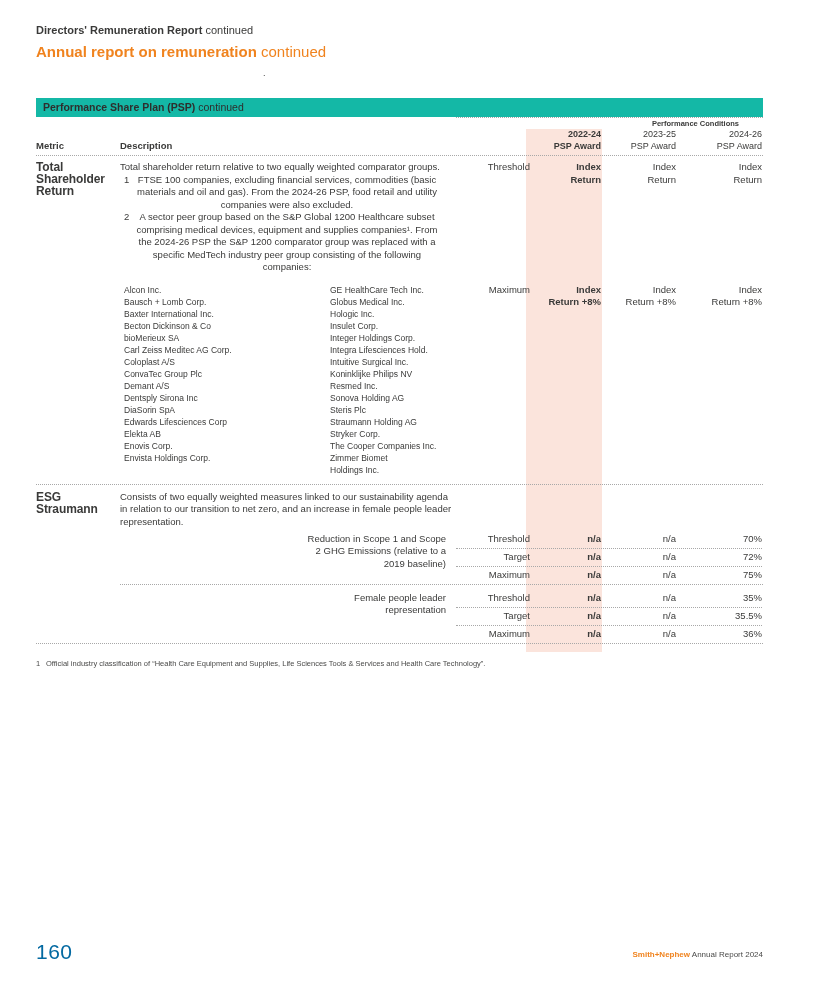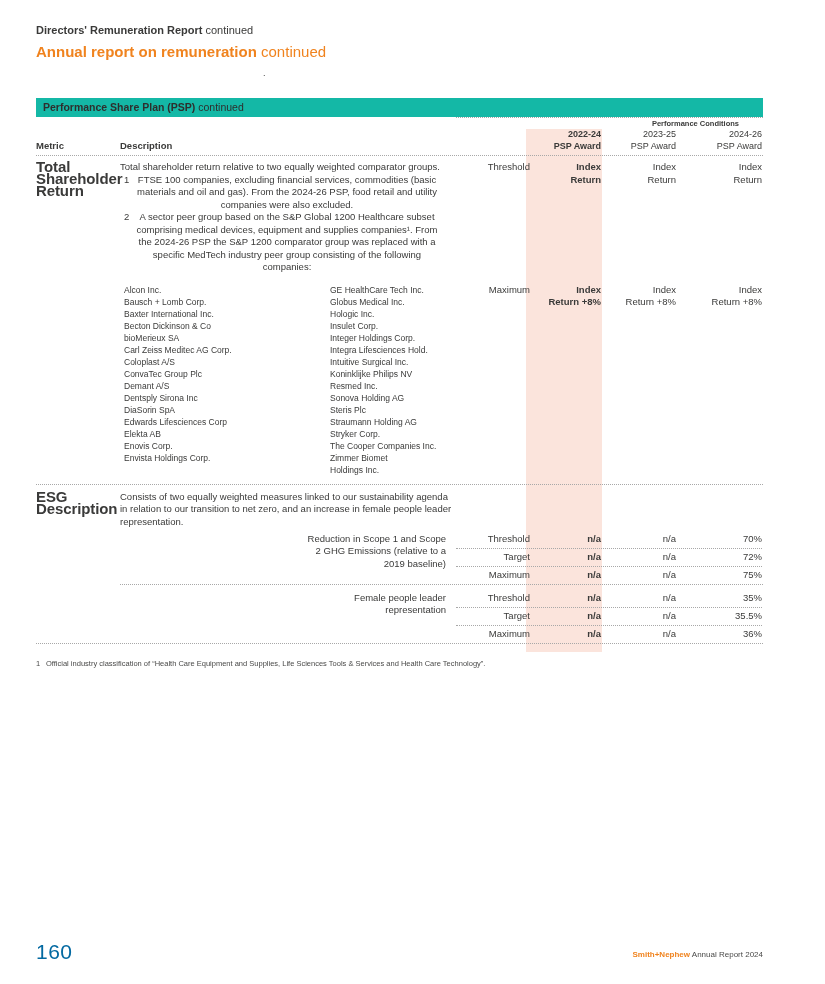--- a/index.html
+++ b/index.html
@@ -39,21 +39,21 @@
   .col-d { width:336px; }
   .col-q { width:74px; text-align:right; }
   .col-1 { width:71px; text-align:right; }
   .col-2 { width:75px; text-align:right; }
   .col-3 { width:86px; text-align:right; }
   .hdr-row .col-m, .hdr-row .col-d { font-weight:bold; }
   .award-hdr { white-space:pre-line; font-size:9px; line-height:12px; }
   .bold { font-weight:bold; }
   .val { white-space:pre-line; }
 
-  .metric-cell { font-size:15px; letter-spacing:-0.1px; padding-right:2px; line-height:12px; }
+  .metric-cell { font-size:12px; letter-spacing:-0.1px; padding-right:2px; line-height:12px; }
 
   .tsr-row { display:flex; padding-top:5px; }
   .col-d.desc { padding-right:16px; }
   .num-item { display:flex; padding-left:4px; }
   .num-item .n { width:10px; flex:none; }
   .num-item .t { flex:1;text-align:center; }
 
   .comp-row { display:flex; margin-top:10px; }
   .comp-cols { display:flex; padding-left:4px; font-size:8.5px; line-height:12px; }
   .comp-col1 { width:206px; }
@@ -187,21 +187,21 @@
         <div class="col-q">Maximum</div>
         <div class="col-1 val bold">Index
 Return +8%</div>
         <div class="col-2 val">Index
 Return +8%</div>
         <div class="col-3 val">Index
 Return +8%</div>
       </div>
 
       <div class="esg-row">
-        <div class="col-m bold metric-cell">ESG Description</div>
+        <div class="col-m bold metric-cell">ESG Straumann</div>
         <div class="esg-right">
           <div class="esg-desc">Consists of two equally weighted measures linked to our sustainability agenda in relation to our transition to net zero, and an increase in female people leader representation.</div>
 
           <div class="esg-group g1">
             <div class="g-label">Reduction in Scope 1 and Scope 2 GHG Emissions (relative to a 2019 baseline)</div>
             <div class="g-rows">
               <div class="g-row rb">
                 <div class="q">Threshold</div>
                 <div class="v1">n/a</div>
                 <div class="v2">n/a</div>

